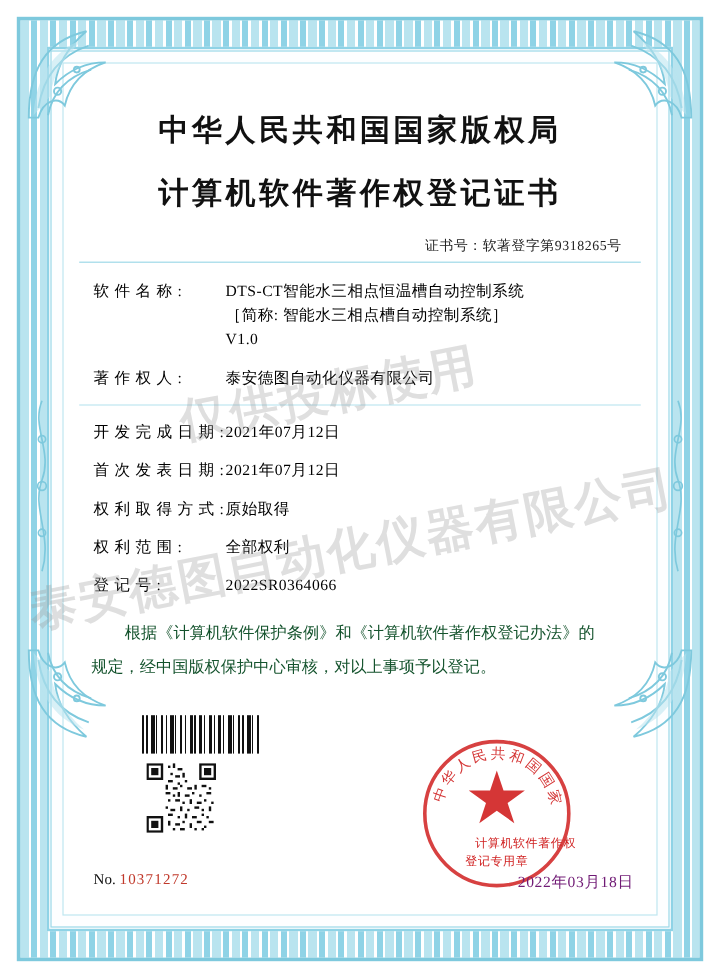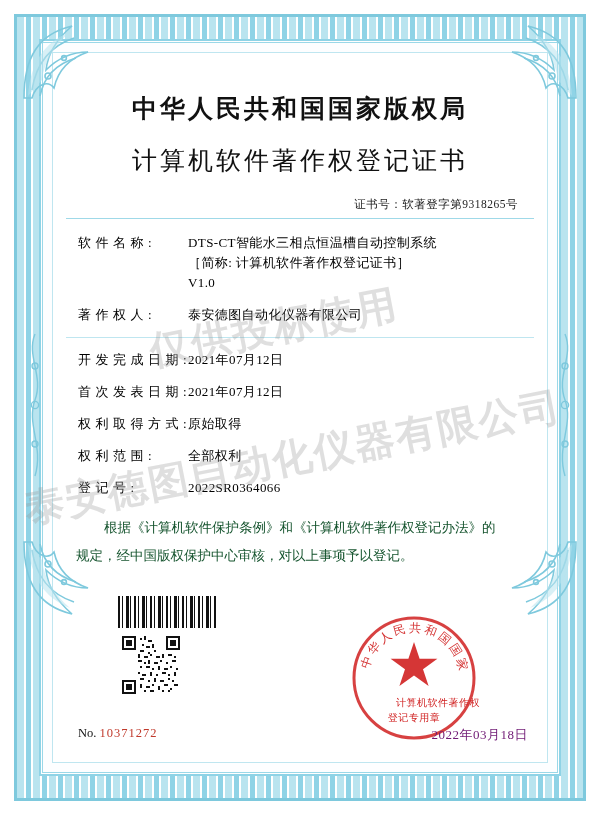--- a/index.html
+++ b/index.html
@@ -97,21 +97,21 @@
     font-family: "DejaVu Serif", serif;
     font-weight: 600;
   }
   .title-sub {
     text-align: center;
     font-size: 25px;
     letter-spacing: 3px;
     color: #111;
     margin-top: 19px;
     font-family: "DejaVu Serif", serif;
-    font-weight: 400;
+    font-weight: 700;
   }
 
   .cert-no {
     text-align: right;
     font-size: 11.5px;
     color: #222;
     margin-top: 20px;
     padding-right: 16px;
     letter-spacing: 0.5px;
   }
@@ -329,21 +329,21 @@
     <div class="cert-no">证书号：软著登字第9318265号</div>
 
     <div class="rule"></div>
 
     <div class="field-block">
 
       <div class="field">
         <div class="label">软件名称:</div>
         <div class="value">
           <span class="vline">DTS-CT智能水三相点恒温槽自动控制系统</span>
-          <span class="vline">［简称: 计算机软件著作权登记证书］</span>
+          <span class="vline">［简称: 智能水三相点槽自动控制系统］</span>
           <span class="vline">V1.0</span>
         </div>
       </div>
 
       <div class="field">
         <div class="label">著作权人:</div>
         <div class="value">泰安德图自动化仪器有限公司</div>
       </div>
 
       <div class="spacer-line"></div>

